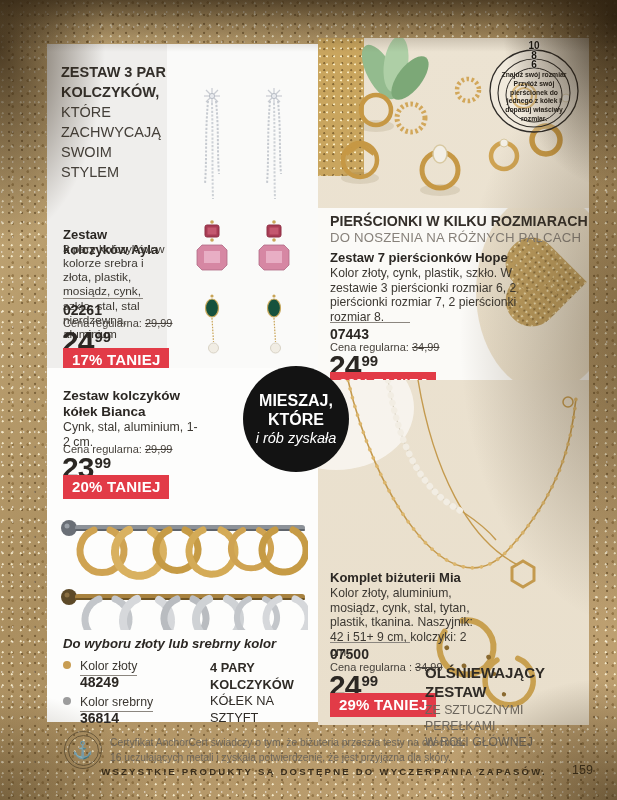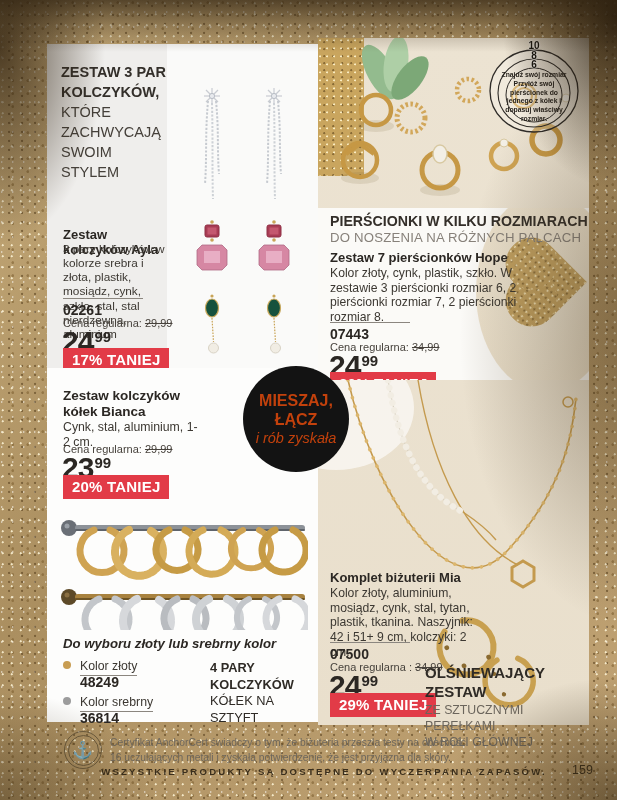--- a/index.html
+++ b/index.html
@@ -47,21 +47,21 @@
   .opt-label{font-size:12.3px;color:#3c3832;border-bottom:1px solid #8b867f;padding-bottom:2px;}
   .opt-code{font-size:14px;font-weight:700;color:#2b2723;}
   .dot{display:inline-block;width:8px;height:8px;border-radius:50%;margin-right:9px;position:relative;top:-1px;}
   .dot-gold{background:#c89d52;}
   .dot-silver{background:#9c9c9c;}
   .four{font-size:12.8px;line-height:1.3;color:#2f2b26;}
   .four .b{font-weight:700;}
   
   #mixCircle{left:243px;top:366px;width:106px;height:106px;border-radius:50%;background:#131313;
      z-index:6;display:flex;flex-direction:column;align-items:center;justify-content:center;
-     color:#c2410c;text-align:center;line-height:1.22;}
+     color:#ffffff;text-align:center;line-height:1.22;}
   #mixCircle .m1{font-weight:700;font-size:16px;}
   #mixCircle .m3{font-style:italic;font-size:14.5px;font-weight:400;}
   
   #photo{left:318px;top:38px;width:271px;height:687px;background:linear-gradient(#ece3d2,#e9dfcc);}
   .ph-rings{position:absolute;left:0;top:0;width:271px;height:170px;overflow:hidden;}
   .glitterbox{position:absolute;left:0;top:0;width:46px;height:138px;background-color:#c9a55e;
       background-image:radial-gradient(circle at 30% 30%, rgba(255,244,205,.9) 0 .7px, transparent 1.3px),
       radial-gradient(circle at 70% 60%, rgba(96,70,28,.6) 0 .8px, transparent 1.4px);
       background-size:7px 8px,9px 7px;}
   .ph-band{position:absolute;left:0;top:170px;width:271px;height:172px;background:#fbfaf7;overflow:hidden;}
@@ -339,21 +339,21 @@
       <div style="font-size:15px;font-weight:700;line-height:1.28;color:#2f2b26;">OLŚNIEWAJĄCY ZESTAW</div>
       <div style="font-size:12.3px;color:#6b655c;line-height:1.3;margin-top:2px;">
         <div>ZE SZTUCZNYMI PEREŁKAMI</div>
         <div>W ROLI GŁÓWNEJ</div>
       </div>
     </div>
   </div>
 
   <div id="mixCircle" class="abs">
     <div class="m1">MIESZAJ,</div>
-    <div class="m1">ŁĄCZ</div>
+    <div class="m1">KTÓRE</div>
     <div class="m3">i rób zyskała</div>
   </div>
 
   <div class="abs anchor-circle">
     <div class="inner">
         <span>⚓</span>
       </div>
   </div>
   <div class="abs cert">
     <div>Certyfikat AnchorCert świadczy o tym, że biżuteria przeszła testy na obecność</div>

